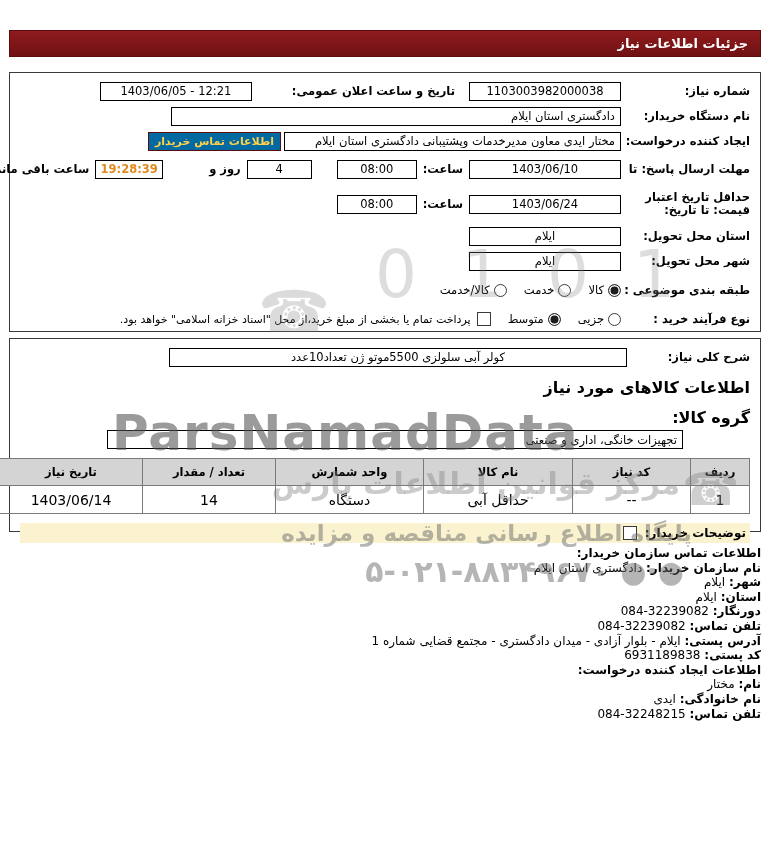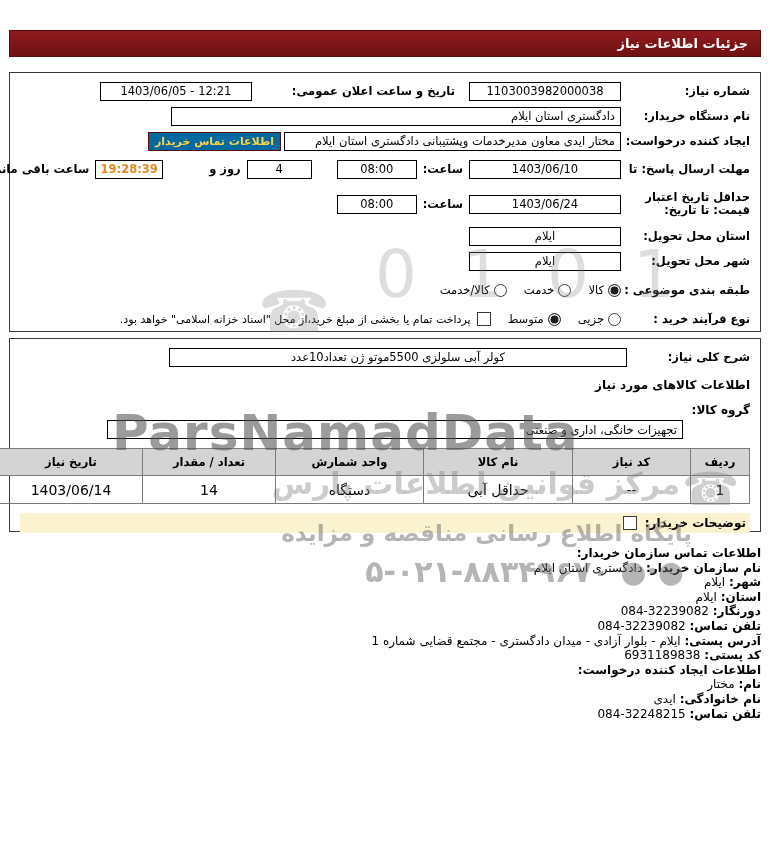--- a/index.html
+++ b/index.html
@@ -57,21 +57,21 @@
   }
   .radio.sel{background:#1d1d1d;box-shadow:inset 0 0 0 1.5px #fff;}
   .rlbl{flex:0 0 auto;font-size:11.5px;padding-left:17px;}
   .chk{
     flex:0 0 12px;width:12px;height:12px;border:1px solid #3a3a3a;background:#fff;
     display:inline-block;margin-left:6px;
   }
   .treasury{flex:0 0 auto;font-size:11px;}
 
   
-  .sec-h{font-weight:bold;font-size:12px;margin-top:11px;}
+  .sec-h{font-weight:bold;font-size:16px;margin-top:11px;}
   .group-field{width:576px;margin-right:67px;margin-top:3px;}
   table.goods{border-collapse:collapse;width:732px;margin-top:9px;table-layout:fixed;}
   table.goods th{
     background:#d4d4d4;border:1px solid #7a7a7a;height:24px;
     font-weight:bold;font-size:11.5px;text-align:center;
   }
   table.goods td{border:1px solid #7a7a7a;height:25px;text-align:center;font-size:14px;margin-left:7px;}
   .c-row{width:56px;} .c-code{width:115px;} .c-name{width:146px;}
   .c-unit{width:145px;} .c-qty{width:130px;} .c-date{width:140px;}
   .notes-row{

